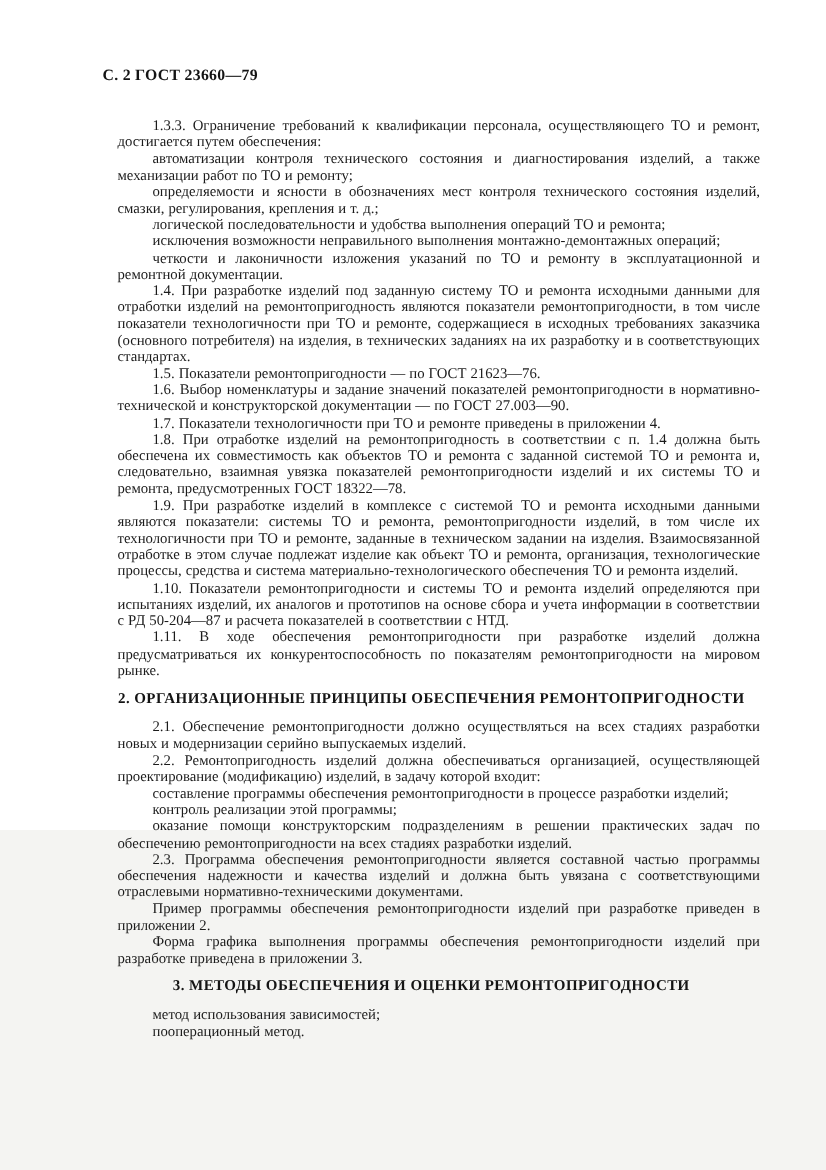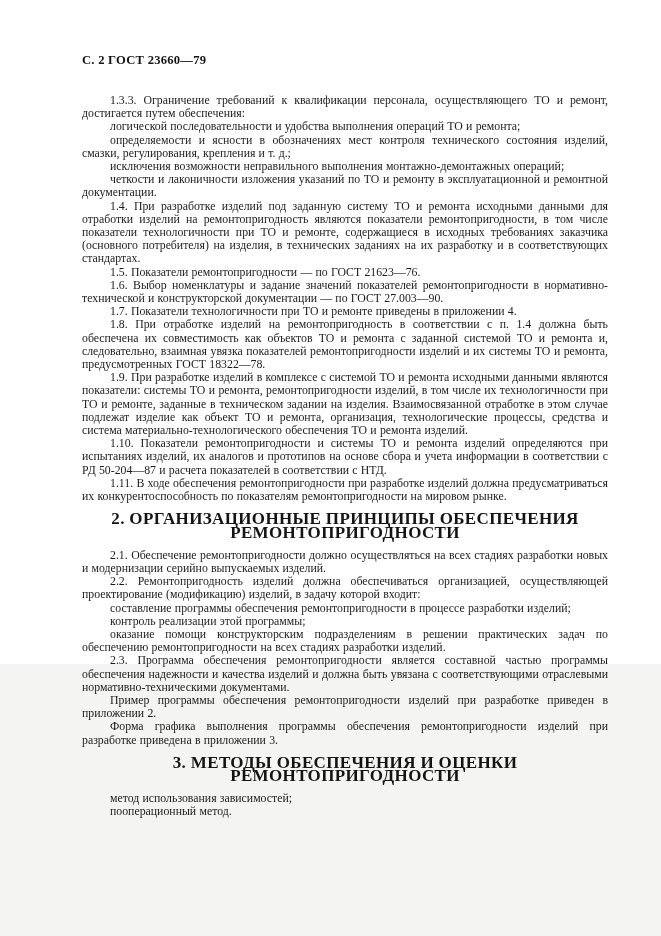--- a/index.html
+++ b/index.html
@@ -25,40 +25,42 @@
   .doc-body {
     margin-top: 26px;
     font-size: 11.8px;
     line-height: 13.2px;
     text-align: justify;
     color: #1b1b1b;
   }
   .para {
     text-indent: 28px;
     word-spacing: 0.3px;
+    margin-left: 12px;
   }
   .heading {
     font-weight: bold;
     text-align: center;
     text-indent: 0;
-    font-size: 17px;
+    font-size: 12px;
     letter-spacing: 0.35px;
     margin: 9px 0 10px 0;
     color: #141414;
   }
 </style>
 </head>
 <body>
 
 <div class="page">
   <div class="running-header">С. 2 ГОСТ 23660—79</div>
   <div class="doc-body" id="doc-body">
       <div class="para">1.3.3. Ограничение требований к квалификации персонала, осуществляющего ТО и ремонт, достигается путем обеспечения:</div>
+      <div class="para">автоматизации контроля технического состояния и диагностирования изделий, а также механизации работ по ТО и ремонту;</div>
+      <div class="para">определяемости и ясности в обозначениях мест контроля технического состояния изделий, смазки, регулирования, крепления и т. д.;</div>
       <div class="para">логической последовательности и удобства выполнения операций ТО и ремонта;</div>
-      <div class="para">определяемости и ясности в обозначениях мест контроля технического состояния изделий, смазки, регулирования, крепления и т. д.;</div>
       <div class="para">исключения возможности неправильного выполнения монтажно-демонтажных операций;</div>
       <div class="para">четкости и лаконичности изложения указаний по ТО и ремонту в эксплуатационной и ремонтной документации.</div>
       <div class="para">1.4. При разработке изделий под заданную систему ТО и ремонта исходными данными для отработки изделий на ремонтопригодность являются показатели ремонтопригодности, в том числе показатели технологичности при ТО и ремонте, содержащиеся в исходных требованиях заказчика (основного потребителя) на изделия, в технических заданиях на их разработку и в соответствующих стандартах.</div>
       <div class="para">1.5. Показатели ремонтопригодности — по ГОСТ 21623—76.</div>
       <div class="para">1.6. Выбор номенклатуры и задание значений показателей ремонтопригодности в нормативно-технической и конструкторской документации — по ГОСТ 27.003—90.</div>
       <div class="para">1.7. Показатели технологичности при ТО и ремонте приведены в приложении 4.</div>
       <div class="para">1.8. При отработке изделий на ремонтопригодность в соответствии с п. 1.4 должна быть обеспечена их совместимость как объектов ТО и ремонта с заданной системой ТО и ремонта и, следовательно, взаимная увязка показателей ремонтопригодности изделий и их системы ТО и ремонта, предусмотренных ГОСТ 18322—78.</div>
       <div class="para">1.9. При разработке изделий в комплексе с системой ТО и ремонта исходными данными являются показатели: системы ТО и ремонта, ремонтопригодности изделий, в том числе их технологичности при ТО и ремонте, заданные в техническом задании на изделия. Взаимосвязанной отработке в этом случае подлежат изделие как объект ТО и ремонта, организация, технологические процессы, средства и система материально-технологического обеспечения ТО и ремонта изделий.</div>
       <div class="para">1.10. Показатели ремонтопригодности и системы ТО и ремонта изделий определяются при испытаниях изделий, их аналогов и прототипов на основе сбора и учета информации в соответствии с РД 50-204—87 и расчета показателей в соответствии с НТД.</div>
       <div class="para">1.11. В ходе обеспечения ремонтопригодности при разработке изделий должна предусматриваться их конкурентоспособность по показателям ремонтопригодности на мировом рынке.</div>

